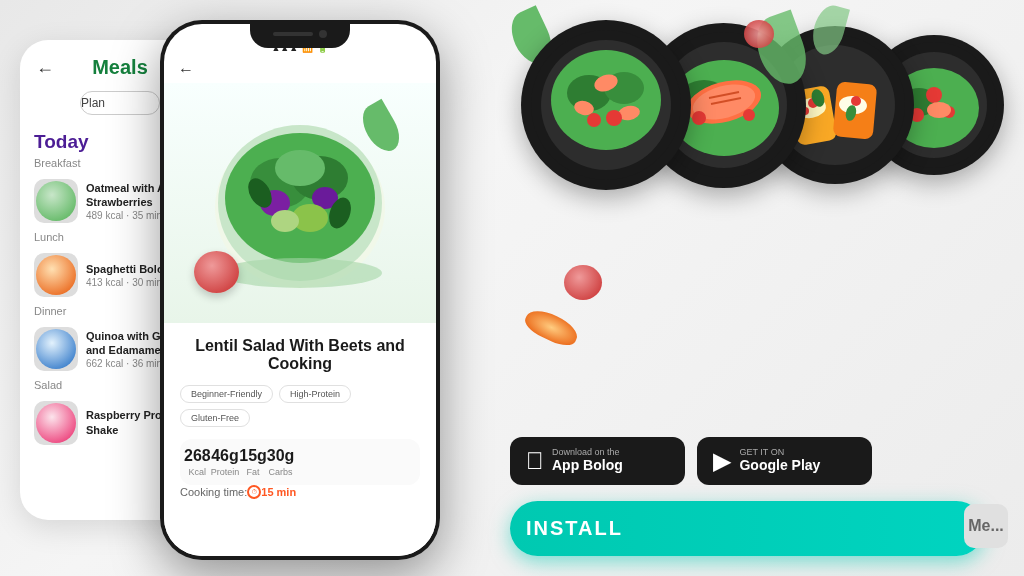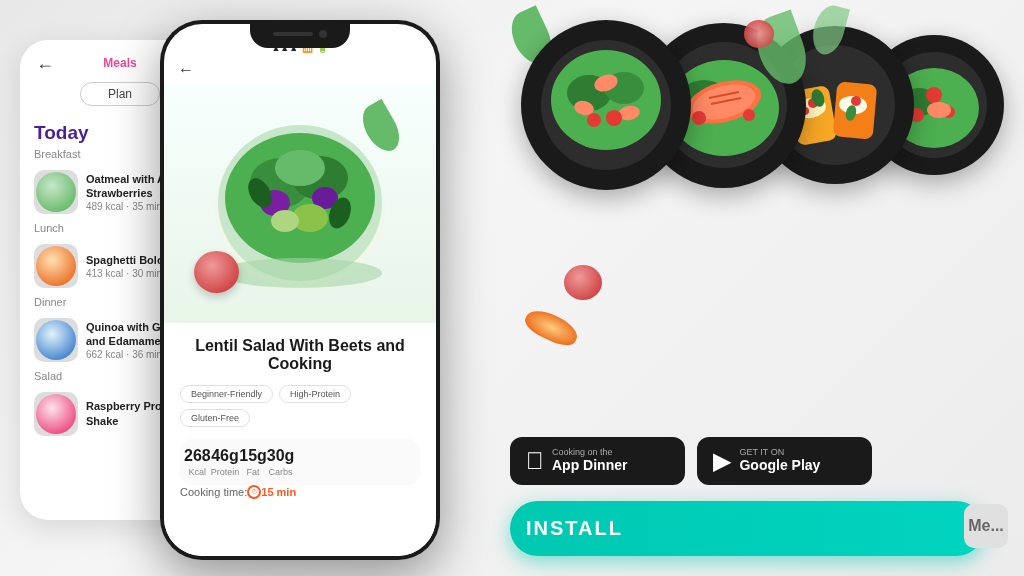--- a/index.html
+++ b/index.html
@@ -40,33 +40,33 @@
       padding: 16px 16px 8px;
       position: relative;
     }
     .phone-bg-back {
       position: absolute;
       left: 16px;
       font-size: 18px;
       color: #333;
     }
     .phone-bg-title {
-      font-size: 12px;
+      font-size: 20px;
       font-weight: 600;
-      color: #ec4899;
+      color: #15803d;
     }
 
     .phone-bg-plan-btn {
       margin: 4px auto 12px;
       display: block;
       width: 80px;
       border: 1.5px solid #ccc;
       border-radius: 20px;
       padding: 4px 0;
-      text-align: center;
+      text-align: left;
       font-size: 12px;
       color: #444;
     }
 
     .phone-bg-section {
       padding: 4px 14px 2px;
       font-size: 19px;
       color: #4c1d95;
       font-weight: 600;
     }
@@ -687,22 +687,22 @@
   <div style="position:absolute; bottom:100px; left:100px; width:38px; height:35px; background:radial-gradient(circle at 40% 35%, #ef9a9a, #c62828); border-radius:50%;"></div>
   <div style="position:absolute; top:10px; left:50px; width:35px; height:55px; background:#66bb6a; border-radius:50% 0 50% 50%; transform:rotate(-25deg);"></div>
 </div>
 
 <div class="cta-section">
   <div class="store-buttons">
 
     <div class="store-btn">
       <span class="store-btn-icon"></span>
       <div class="store-btn-text">
-        <span class="store-btn-sub">Cooking on the</span>
-        <span class="store-btn-name">App Dinner</span>
+        <span class="store-btn-sub">Download on the</span>
+        <span class="store-btn-name">App Bolog</span>
       </div>
     </div>
 
     <div class="store-btn">
       <span class="store-btn-icon">▶</span>
       <div class="store-btn-text">
         <span class="store-btn-sub">GET IT ON</span>
         <span class="store-btn-name">Google Play</span>
       </div>
     </div>

